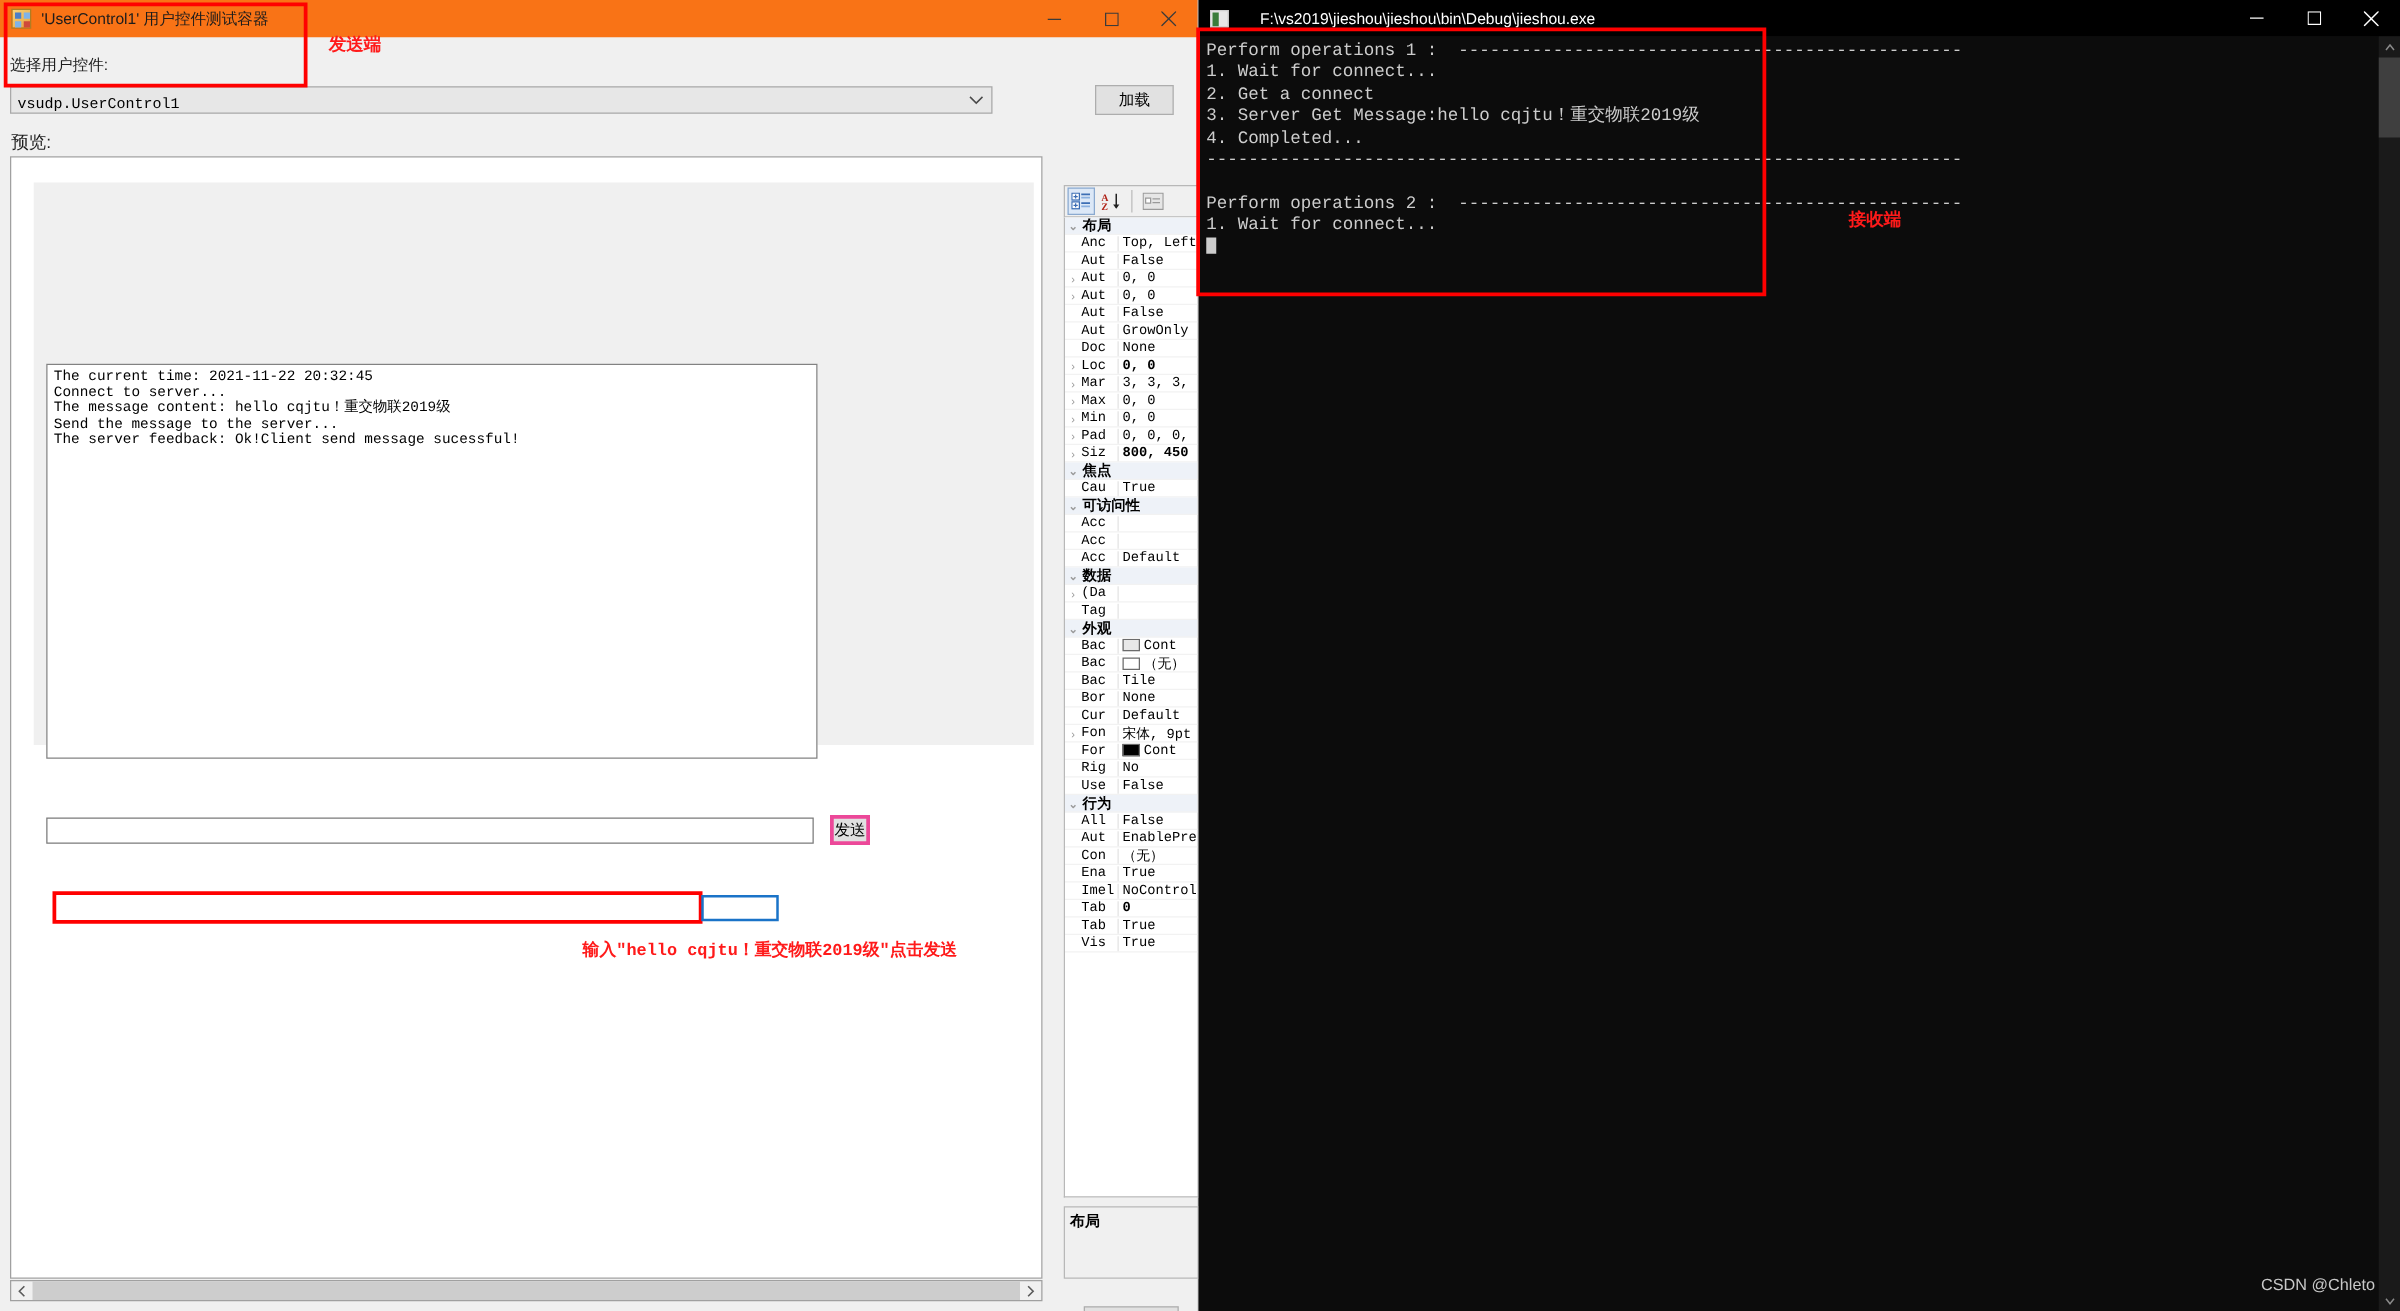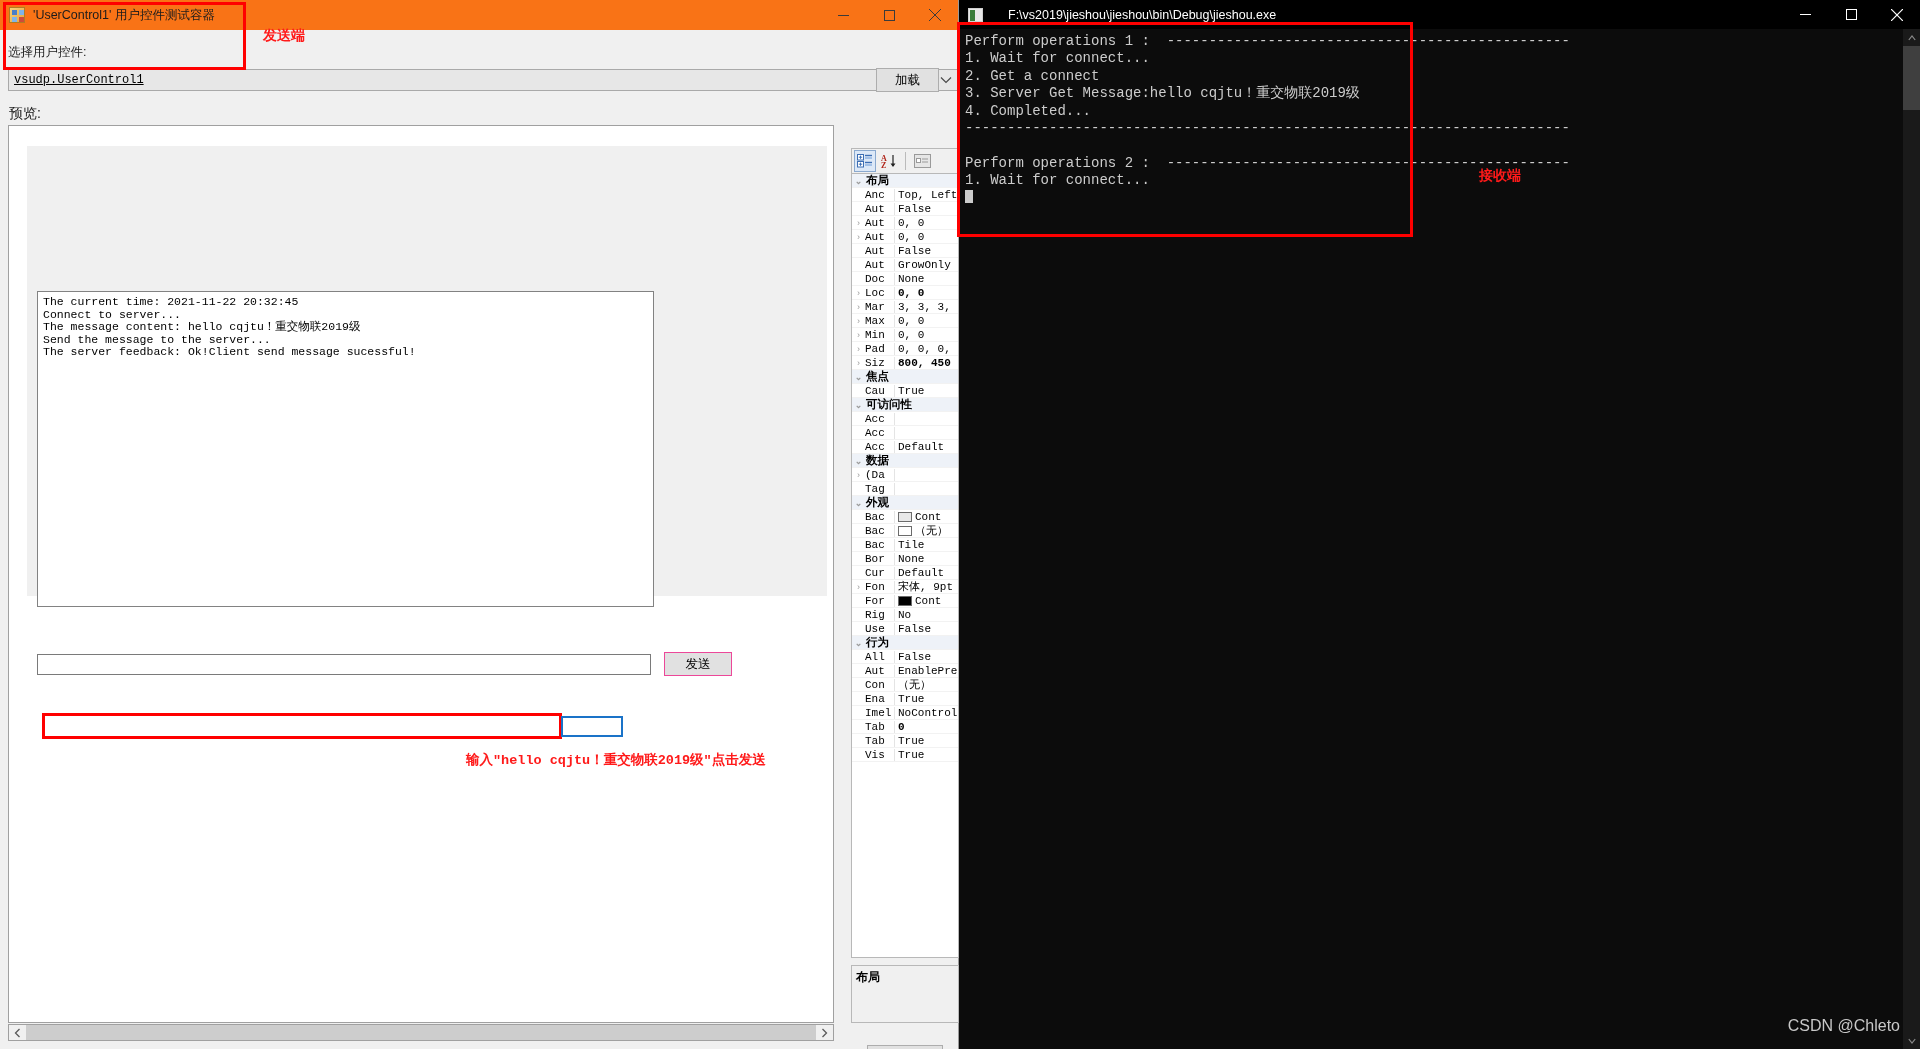--- a/index.html
+++ b/index.html
@@ -40,23 +40,23 @@
     font-size: 13px; color: #3b3b3b;
   }
   .wf-winbtn svg { display: block; }
 
   .wf-body { position: absolute; left:0; top:30px; right:0; bottom:0; background:#f0f0f0; }
 
   .lbl-select {
     position: absolute; left: 8px; top: 14px; font-size: 12.5px; color: #1c1c1c;
   }
   .combo {
-    position: absolute; left: 8px; top: 39px; width: 951px; height: 22px;
+    position: absolute; left: 8px; top: 39px; width: 786px; height: 22px;
     background: #e7e7e7; border: 1px solid #a9a9a9;
-    display: flex; align-items: center; text-decoration: underline;
+    display: flex; align-items: flex-end;
   }
   .combo-text {
     padding-left: 5px; font-family: "Liberation Mono", monospace; font-size: 12px; color: #000;
   }
   .combo-arrow {
     position: absolute; right: 6px; top: 0; height: 20px; display:flex; align-items:center;
     color: #4a4a4a; font-size: 10px;
   }
   .btn-load {
     position: absolute; left: 876px; top: 38px; width: 63px; height: 24px;
@@ -81,22 +81,22 @@
     background: #ffffff; border: 1px solid #828282;
     padding: 4px 5px;
     font-family: "Liberation Mono", monospace; font-size: 11.5px; line-height: 12.6px;
     color: #000; white-space: pre;
   }
   .uc-input {
     position: absolute; left: 10px; top: 508px; width: 614px; height: 21px;
     background: #ffffff; border: 1px solid #7a7a7a;
   }
   .uc-send {
-    position: absolute; left: 637px; top: 506px; width: 68px; height: 24px;
-    background: #e1e1e1; border: 1px solid #ec4899;
+    position: absolute; left: 637px; top: 506px; width: 32px; height: 24px;
+    background: #e1e1e1; border: 3px solid #ec4899;
     font-size: 12.5px; color: #000;
   }
 
   
   .hscroll {
     position: absolute; left: 8px; top: 994px; width: 826px; height: 17px;
     background: #f0f0f0; border: 1px solid #a0a0a0;
     display: flex; align-items: center;
   }
   .hscroll-arrow {
@@ -210,21 +210,21 @@
 
   
   .redbox { position: absolute; border: 3px solid #ff0000; pointer-events:none; }
   .annot {
     position: absolute; color: #ff1a1a; font-size: 14px; font-weight: bold;
     font-family: Liberation Mono, monospace; white-space: nowrap;
   }
   .bluebox { position:absolute; border: 2px solid #1a73c8; pointer-events:none; }
   .watermark {
     position: absolute; right: 20px; bottom: 14px;
-    color: #c8c8c8; font-size: 16px; font-family: "Liberation Sans", sans-serif;
+    color: #c8c8c8; font-size: 13px; font-family: "Liberation Sans", sans-serif;
   }
 </style>
 </head>
 <body>
 
 <div id="root">
 
   <div class="winform">
 
     <div class="wf-titlebar">

